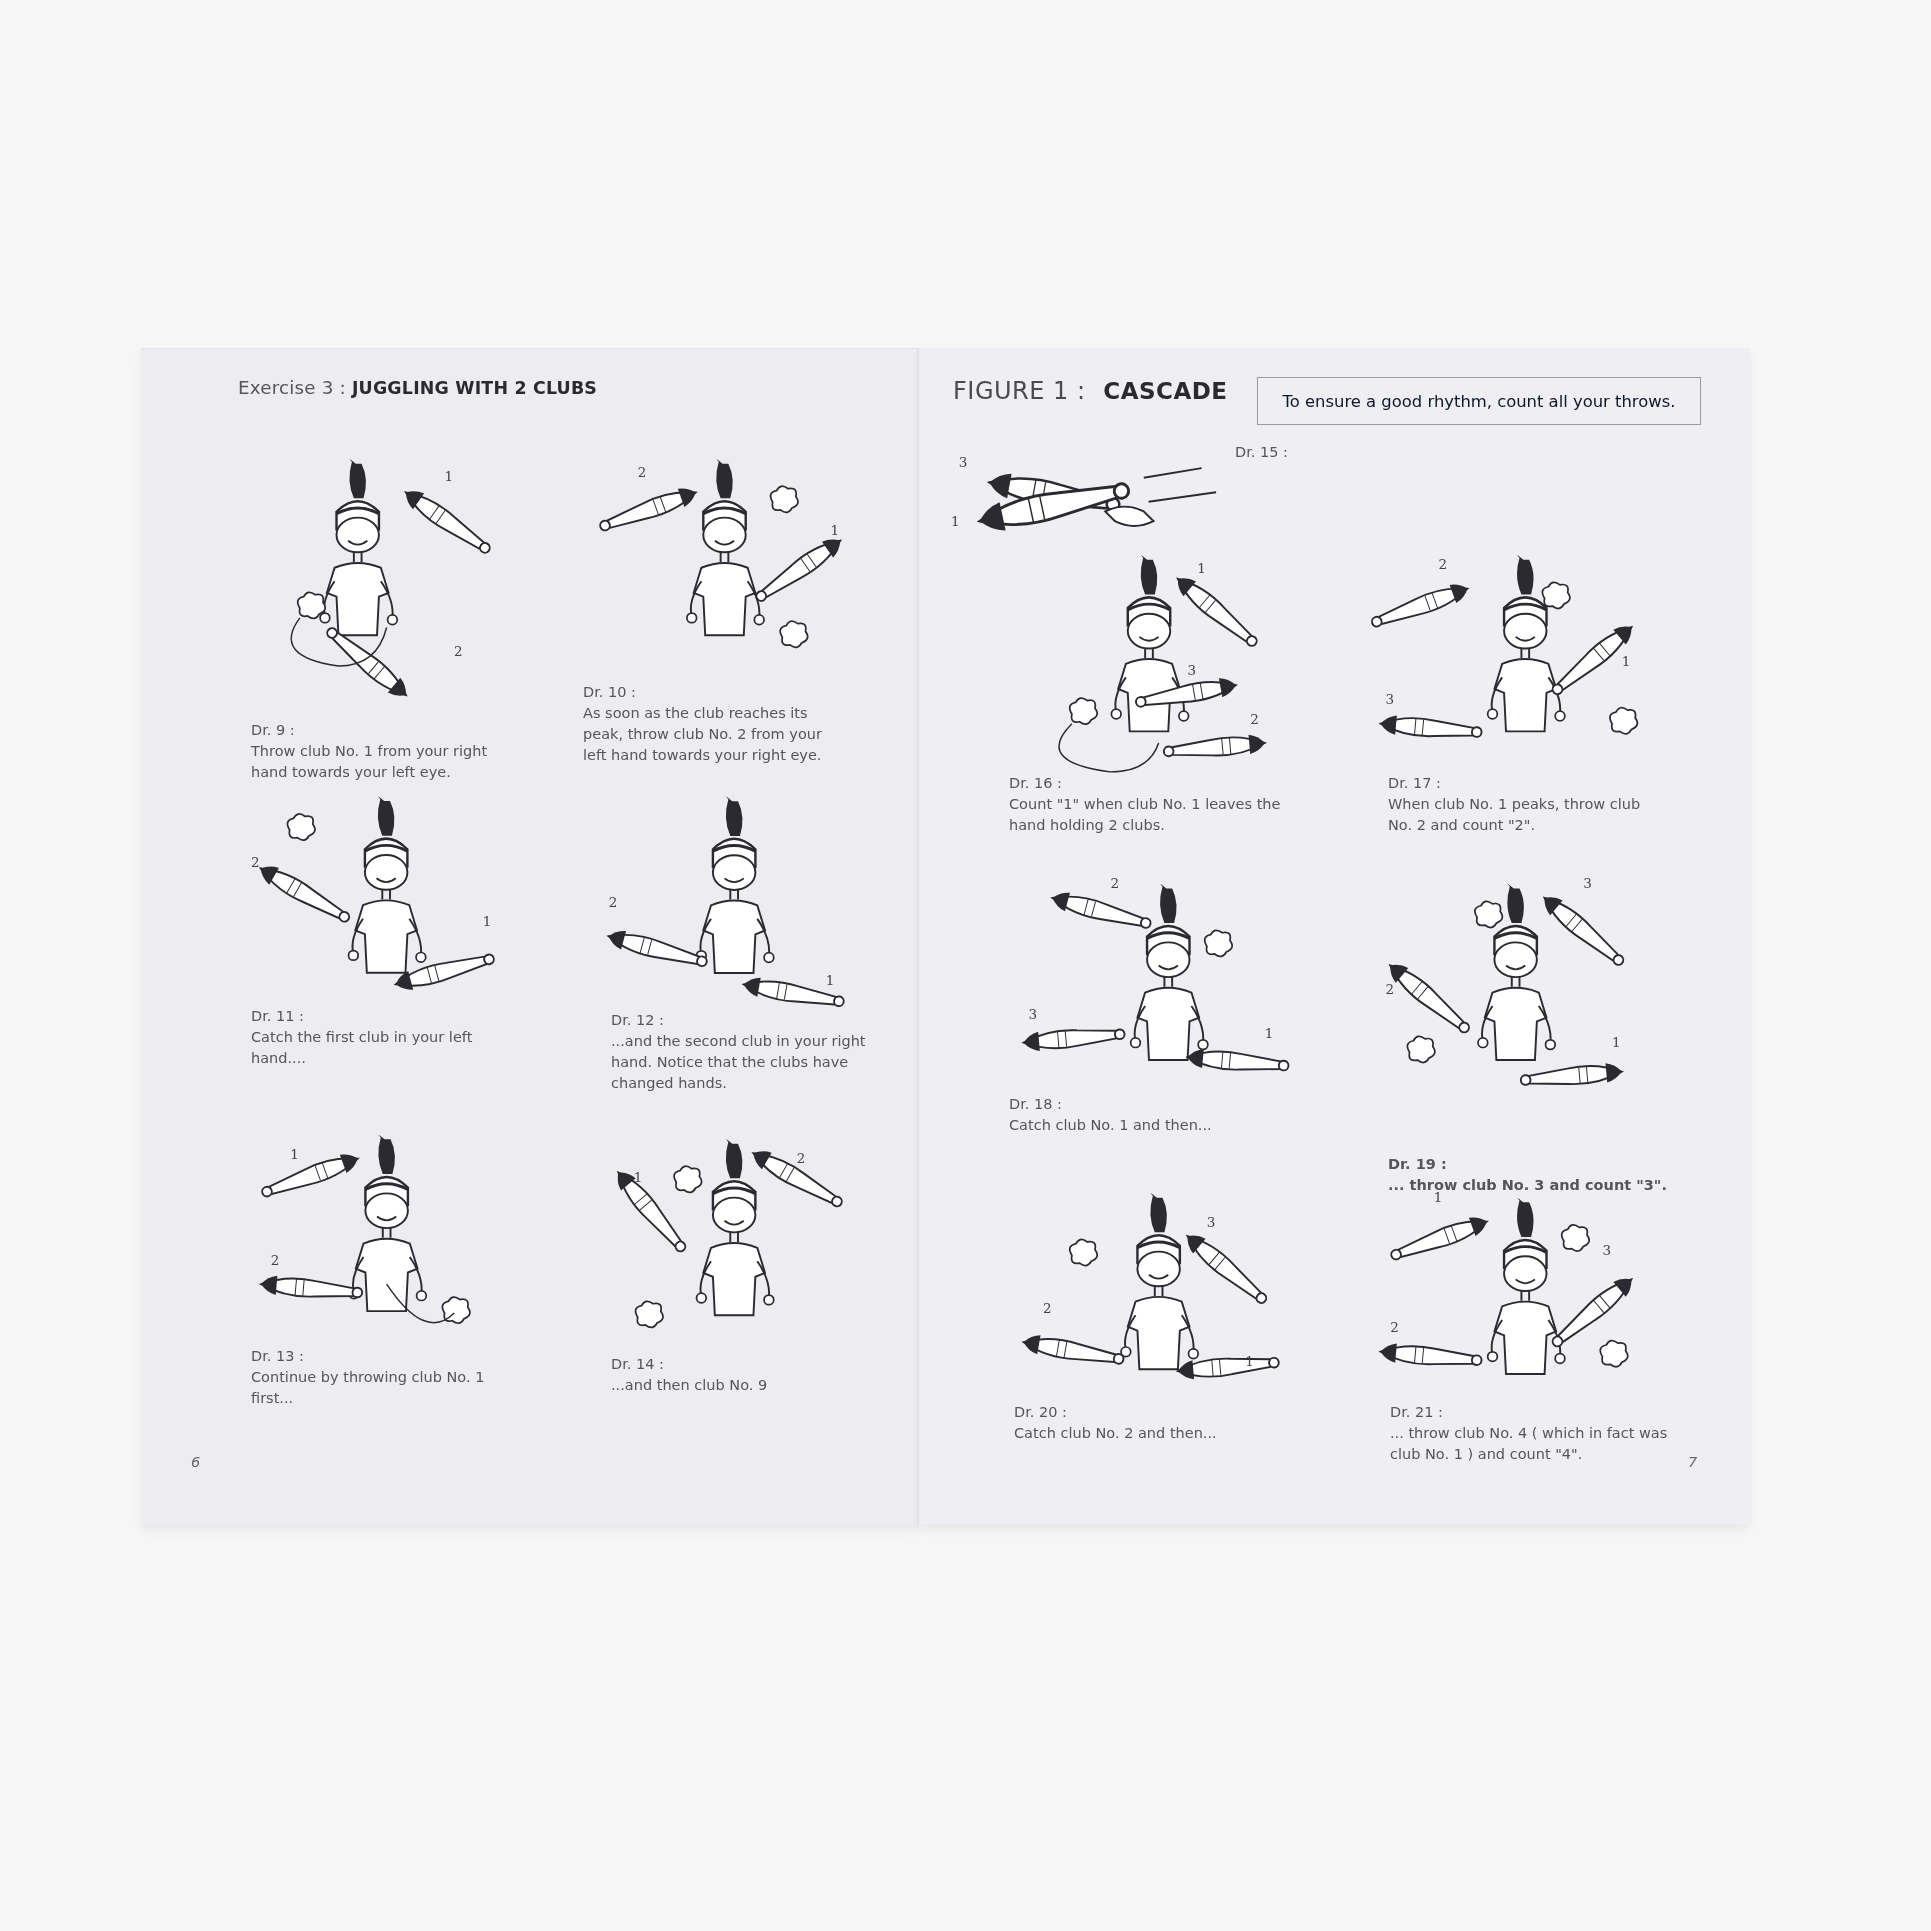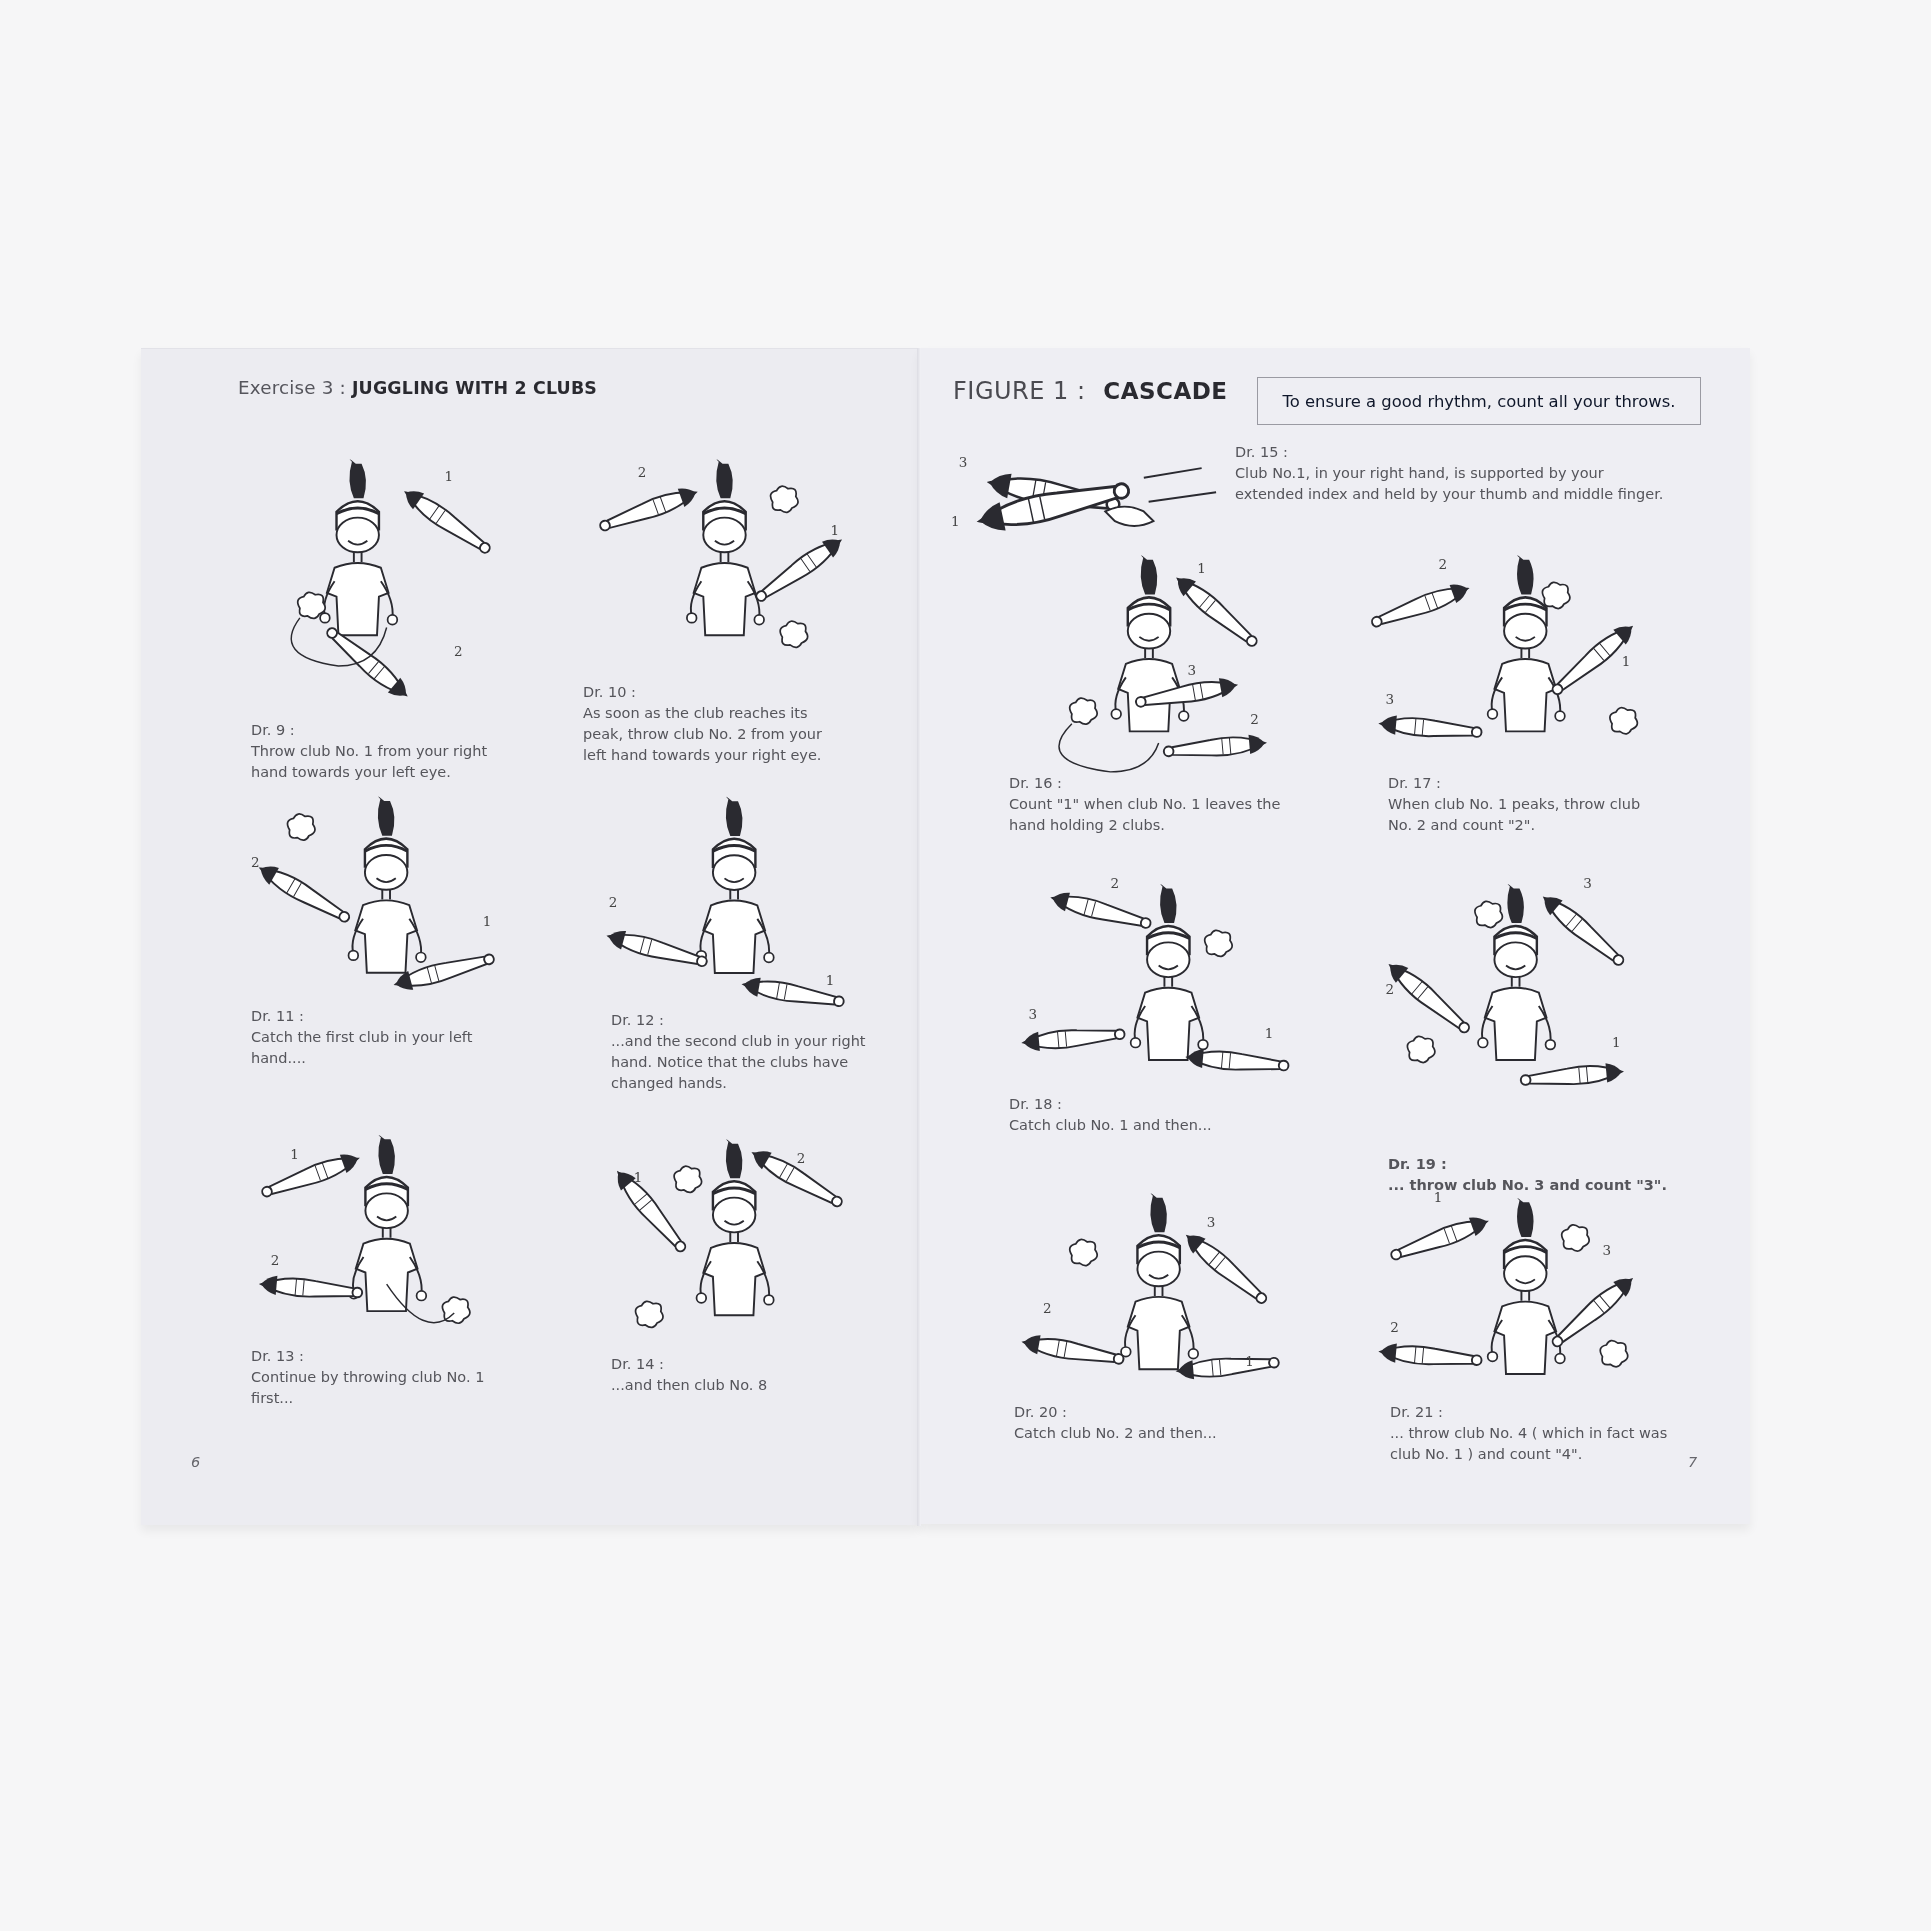--- a/index.html
+++ b/index.html
@@ -163,38 +163,37 @@
 <div class="caption" style="left:611px;top:1010px;width:261px;">
   <span class="dr">Dr. 12 :</span>
   <span>...and the second club in your right hand. Notice that the clubs have changed hands.</span>
 </div>
 <div class="caption" style="left:251px;top:1346px;width:251px;">
   <span class="dr">Dr. 13 :</span>
   <span>Continue by throwing club No. 1 first...</span>
 </div>
 <div class="caption" style="left:611px;top:1354px;width:251px;">
   <span class="dr">Dr. 14 :</span>
-  <span>...and then club No. 8</span>
+  <span>...and then club No. 9</span>
 </div>
 
 <div class="pagenum" style="left:191px;top:1454px;">6</div>
 
 <div class="fig" style="left:951px;top:444px;width:270px;height:106px;">
   <svg viewBox="0 0 280 110">
     <use href="#club" transform="translate(40 40) rotate(10) scale(1.3)"></use>
     <use href="#club" transform="translate(30 80) rotate(-12) scale(1.5)"></use>
     <path d="M160 70 q20 -10 40 0 l10 10 q-20 10 -40 0 z" fill="#fff" stroke="#2a2a30" stroke-width="2"></path>
     <path d="M200 35 l60 -10 M205 60 l70 -10" stroke="#2a2a30" stroke-width="2"></path>
     <text class="lbl" x="8" y="24">3</text>
     <text class="lbl" x="0" y="85">1</text>
   </svg>
 </div>
 <div class="caption" style="left:1235px;top:442px;width:434px;">
   <span class="dr">Dr. 15 :</span>
-  <span>Club No.1, in your right hand, is supported by your extended index and held by your thumb and middle finger.</span>
 </div>
 
 <div class="fig" style="left:1014px;top:550px;width:270px;height:222px;">
   <svg viewBox="0 0 280 230">
     <use href="#juggler" x="40" y="0"></use>
     <use href="#club" transform="translate(170 30) rotate(40)"></use>
     <use href="#club" transform="translate(230 140) rotate(170)"></use>
     <use href="#club" transform="translate(260 200) rotate(175)"></use>
     <use href="#puff" transform="translate(60 170)"></use>
     <path d="M60 180 q-40 40 40 50 q40 0 50 -30" fill="none" stroke="#2a2a30" stroke-width="1.5"></path>

